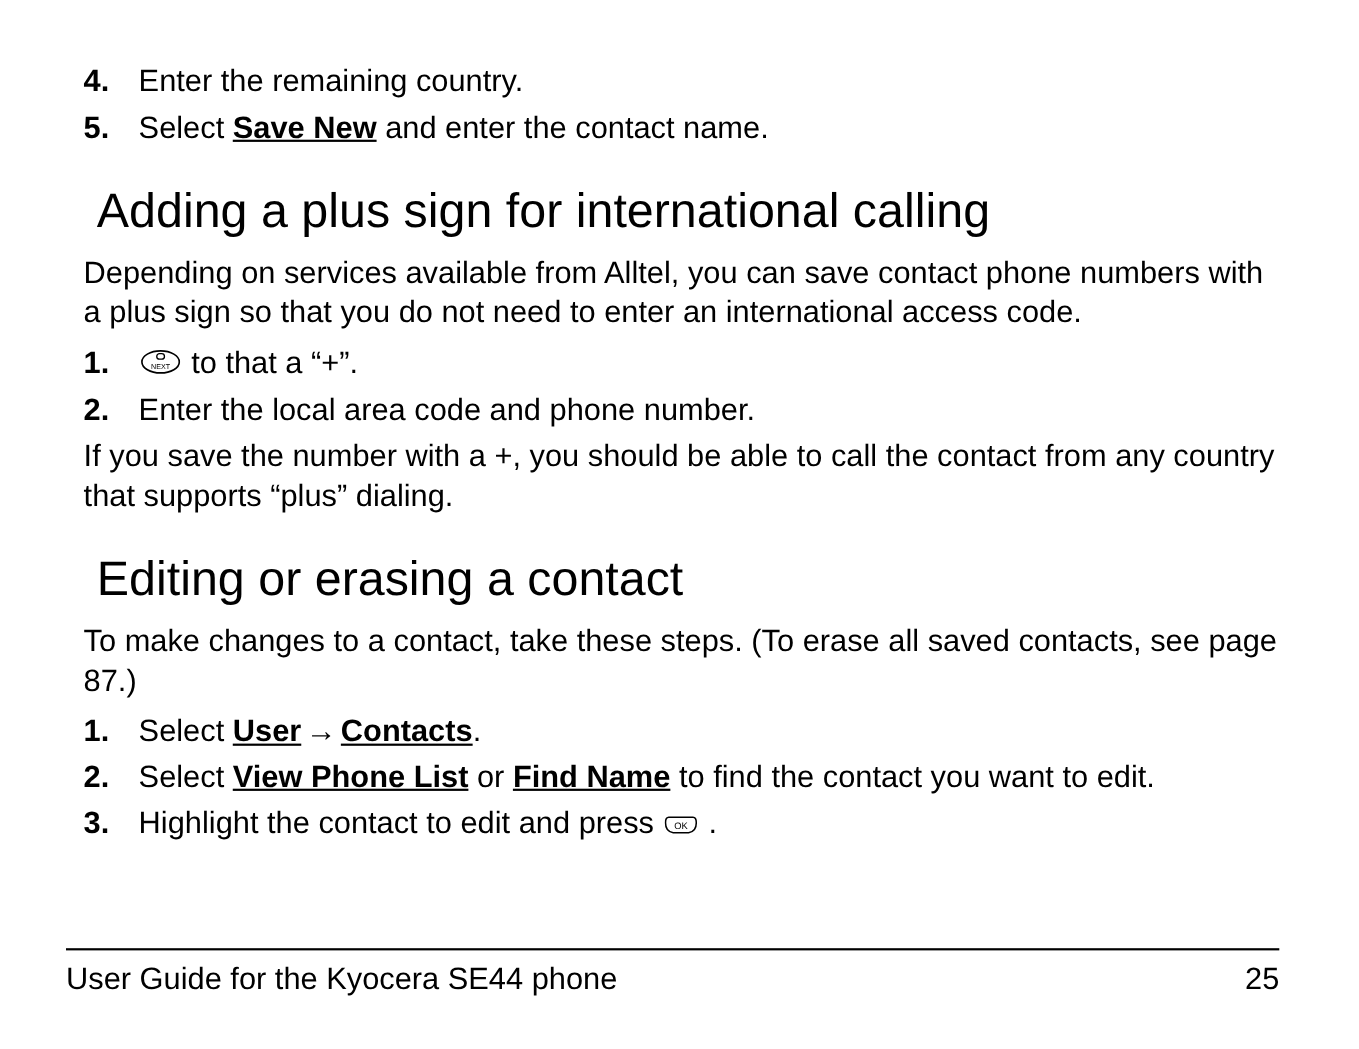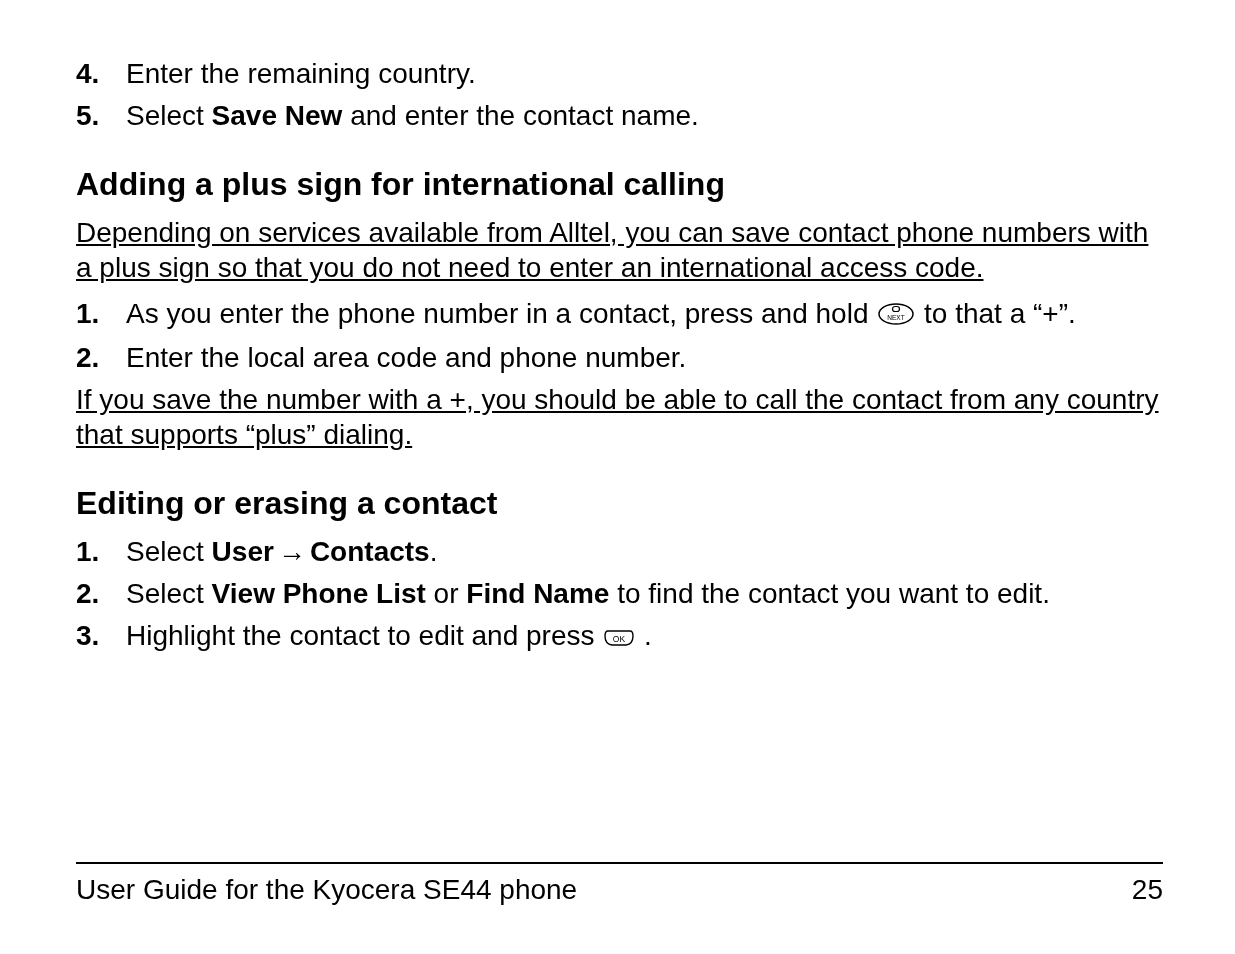--- a/index.html
+++ b/index.html
@@ -29,43 +29,43 @@
   }
   .li .num {
     font-weight: 700;
     min-width: 50px;
     font-family: Arial, Helvetica, sans-serif;
   }
   .li .txt {
     flex: 1;
   }
   h2.section {
-    font-size: 32px;
-    font-weight: 700;
-    margin: 30px 0 10px 0;
+    font-size: 44px;
+    font-weight: 400;
+    margin: 30px 0 10px 12px;
   }
   p.body {
     margin: 6px 0 10px 0;
-    text-decoration: underline;
   }
   .bold {
     font-weight: 700;
     font-family: Arial, Helvetica, sans-serif;
+    text-decoration: underline;
   }
   .arrow {
     padding: 0 4px;
   }
   .key-icon {
     display: inline-block;
     vertical-align: middle;
     margin: 0 2px;
   }
   .footer {
     position: absolute;
-    left: 76px;
+    left: 60px;
     right: 72px;
     bottom: 46px;
     border-top: 2px solid #000;
     padding-top: 8px;
     display: flex;
     justify-content: space-between;
     font-size: 28px;
   }
 </style>
 </head>
@@ -86,40 +86,40 @@
     </div>
   </div>
 
   <h2 class="section">Adding a plus sign for international calling</h2>
   <p class="body">Depending on services available from Alltel, you can save contact phone numbers with a plus sign so that you do not need to enter an international access code.</p>
 
   <div class="ol">
     <div class="li">
       <span class="num">1.</span>
       <span class="txt">
-        <span>As you enter the phone number in a contact, press and hold </span>
         <span class="key-icon">
           <svg width="36" height="22" viewBox="0 0 36 22">
             <ellipse cx="18" cy="11" rx="17" ry="10" fill="none" stroke="#000" stroke-width="1.5"></ellipse>
             <rect x="14.5" y="3.5" width="7" height="5" rx="2.5" fill="none" stroke="#000" stroke-width="1.2"></rect>
             <text x="18" y="17" text-anchor="middle" font-size="6.5" font-family="Arial" font-weight="normal">NEXT</text>
           </svg>
         </span>
         <span> to that a “+”.</span>
       </span>
     </div>
     <div class="li">
       <span class="num">2.</span>
       <span class="txt">Enter the local area code and phone number.</span>
     </div>
   </div>
 
   <p class="body">If you save the number with a +, you should be able to call the contact from any country that supports “plus” dialing.</p>
 
   <h2 class="section">Editing or erasing a contact</h2>
+  <p class="body">To make changes to a contact, take these steps. (To erase all saved contacts, see page 87.)</p>
 
   <div class="ol">
     <div class="li">
       <span class="num">1.</span>
       <span class="txt">
         <span>Select </span><span class="bold">User</span><span class="arrow">→</span><span class="bold">Contacts</span><span>.</span>
       </span>
     </div>
     <div class="li">
       <span class="num">2.</span>

